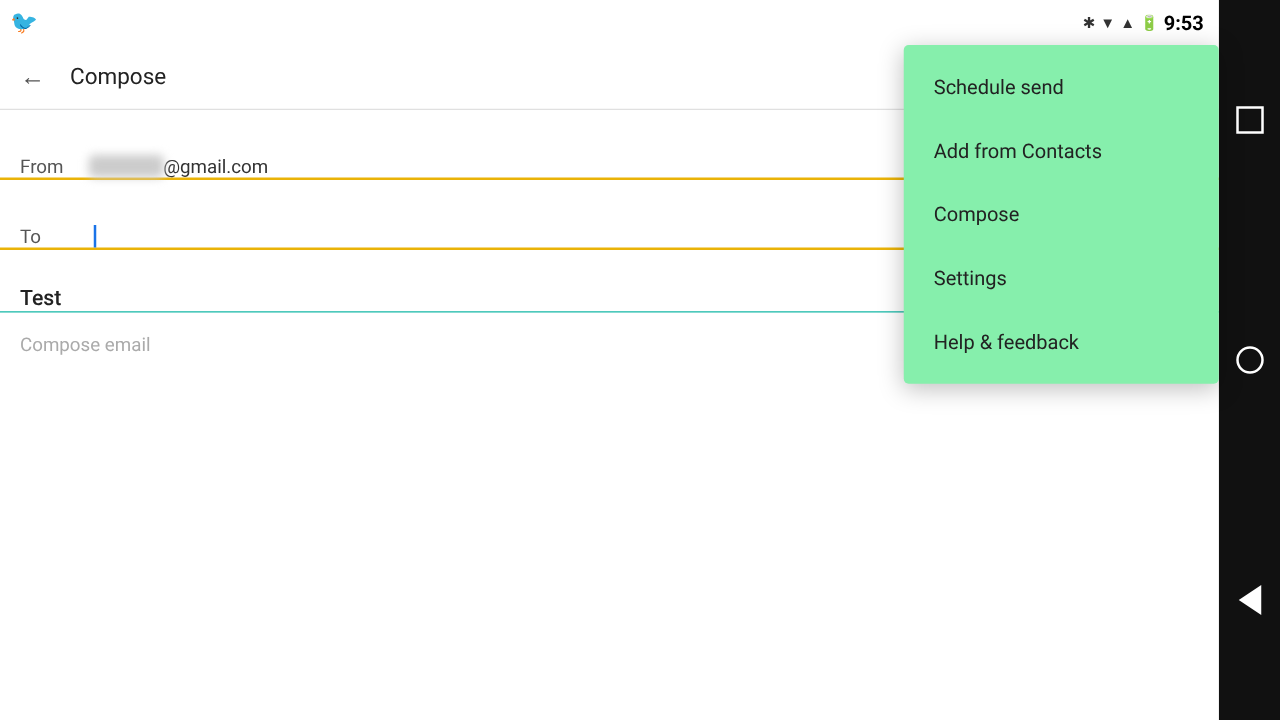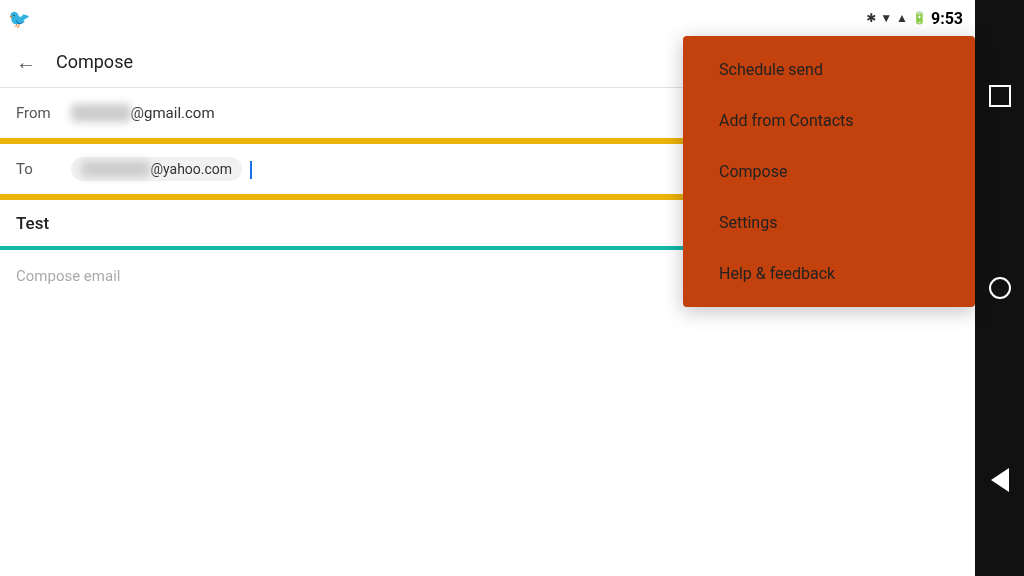--- a/index.html
+++ b/index.html
@@ -97,24 +97,24 @@
     
     .compose-form {
       flex: 1;
       display: flex;
       flex-direction: column;
       background: #fff;
     }
 
     .field-row {
       display: flex;
-      align-items: center;
+      align-items: flex-end;
       padding: 0 16px;
       min-height: 56px;
-      border-bottom: 6px solid #eab308;
+      border-bottom: 2px solid #eab308;
     }
 
     .field-label {
       font-size: 15px;
       color: #555;
       width: 55px;
       flex-shrink: 0;
     }
 
     .field-value {
@@ -137,24 +137,24 @@
       display: inline-block;
       width: 2px;
       height: 18px;
       background: #1a73e8;
       margin-left: 4px;
       vertical-align: middle;
     }
 
     .subject-row {
       display: flex;
-      align-items: center;
+      align-items: flex-end;
       padding: 0 16px;
       min-height: 50px;
-      border-bottom: 4px solid #14b8a6;
+      border-bottom: 1px solid #14b8a6;
     }
 
     .subject-text {
       font-size: 17px;
       color: #222;
       font-weight: 500;
     }
 
     .body-row {
       flex: 1;
@@ -173,26 +173,26 @@
       border-radius: 4px;
       color: transparent;
       user-select: none;
     }
 
     
     .dropdown-overlay {
       position: absolute;
       top: 36px;
       right: 0;
-      width: 292px;
-      background: #c2410c;
+      width: 252px;
+      background: #86efac;
       box-shadow: 0 4px 20px rgba(0,0,0,0.25);
       border-radius: 4px;
       z-index: 100;
-      padding: 8px 12px;
+      padding: 8px 0;
     }
 
     .menu-item {
       padding: 16px 24px;
       font-size: 16px;
       color: #222;
       cursor: pointer;
       white-space: nowrap;
     }
 
@@ -267,24 +267,20 @@
     <div class="field-row">
       <span class="field-label">From</span>
       <span class="field-value">
         <span class="blurred">xxxxxxxx</span><span>@gmail.com</span>
       </span>
     </div>
 
     <div class="field-row">
       <span class="field-label">To</span>
       <span class="field-value">
-        <span class="to-chip">
-          <span class="blurred">xxxxxxxxxx</span>
-            <span>@yahoo.com</span>
-        </span>
         <span class="to-cursor"></span>
       </span>
     </div>
 
     <div class="subject-row">
       <span class="subject-text">Test</span>
     </div>
 
     <div class="body-row">
       <span class="compose-placeholder">Compose email</span>

